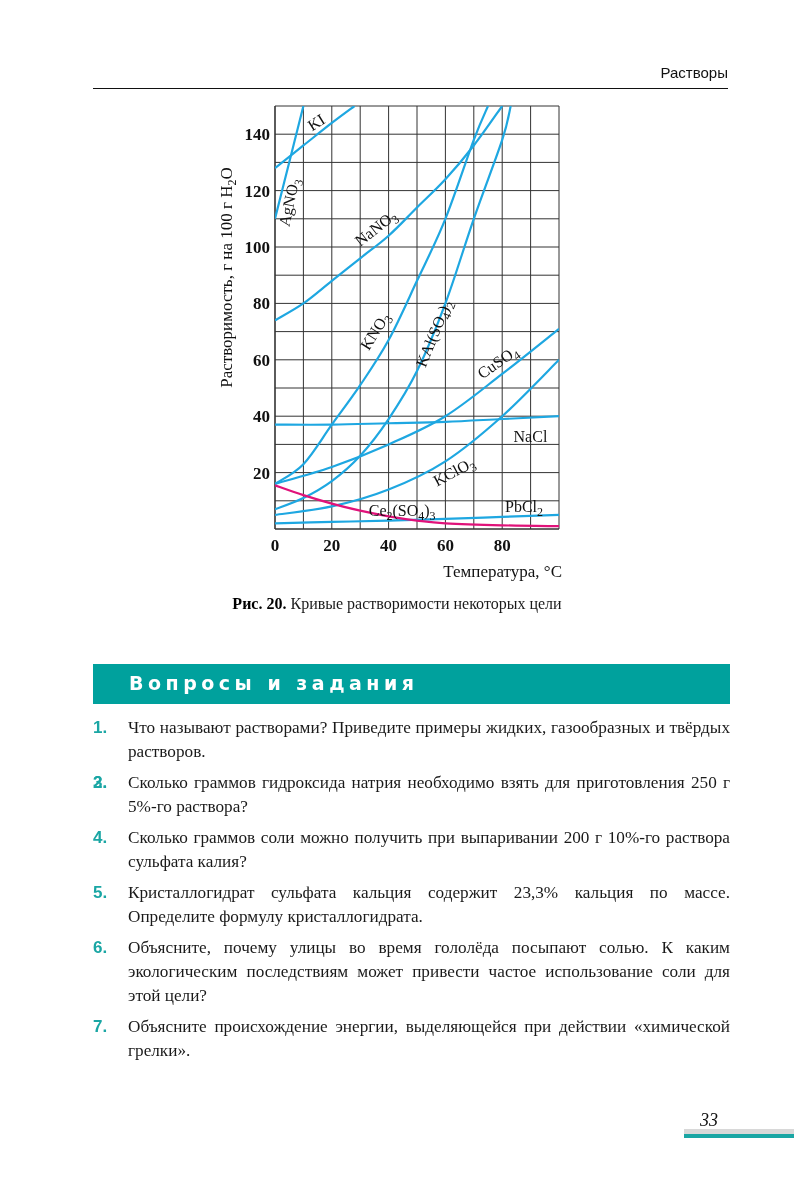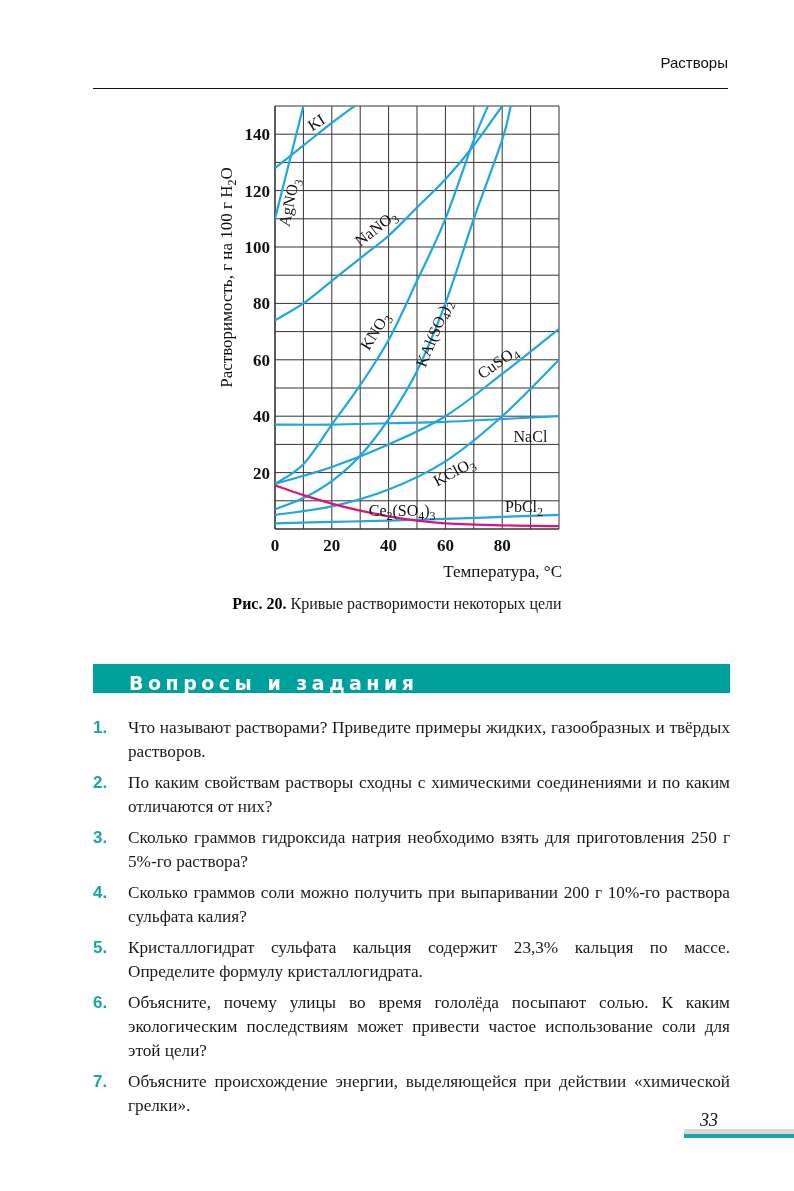--- a/index.html
+++ b/index.html
@@ -1,22 +1,22 @@
 <!DOCTYPE html>
 <html><head>
 <meta charset="utf-8">
 <style>
   html, body { margin: 0; padding: 0; background: #ffffff; }
   body { width: 794px; height: 1191px; position: relative; overflow: hidden; font-family: "Liberation Serif", serif; color: #1a1a1a; }
-  .running-head { position: absolute; right: 66px; top: 54px; font-family: "Liberation Sans", sans-serif; font-size: 15px; color: #111; margin-left: 24px; }
+  .running-head { position: absolute; right: 66px; top: 64px; font-family: "Liberation Sans", sans-serif; font-size: 15px; color: #111; margin-left: 24px; }
   .head-rule { position: absolute; left: 93px; right: 66px; top: 88px; height: 0; border-top: 1.5px solid #111; }
   #chart { position: absolute; left: 200px; top: 95px; }
   .caption { position: absolute; top: 595px; left: 0; width: 794px; text-align: center; font-size: 16px; }
   .caption .fig { font-family: Liberation Serif, serif; font-weight: bold; color: #000000; }
-  .section-bar { position: absolute; left: 93px; top: 664px; width: 637px; height: 29px; background: #00a19d; }
+  .section-bar { position: absolute; left: 93px; top: 664px; width: 637px; height: 40px; background: #00a19d; }
   .section-bar span { position: absolute; left: 36px; top: 8px; font-family: "DejaVu Sans", sans-serif; font-weight: bold; font-size: 19px; color: #fff; letter-spacing: 4.5px; }
   .questions { position: absolute; left: 93px; top: 716px; width: 637px; }
   .q { position: relative; padding-left: 35px; font-size: 17.2px; line-height: 24px; margin-bottom: 7px; text-align: justify; }
   .q .num { position: absolute; left: 0; top: 0; font-family: "Liberation Sans", sans-serif; font-weight: bold; color: #1aa6a4; font-size: 17px; }
   .page-num { position: absolute; left: 700px; top: 1110px; font-family: "Liberation Serif", serif; font-style: italic; font-size: 18px; color: #111; }
   .page-rule-grey { position: absolute; left: 684px; top: 1129px; width: 110px; height: 5px; background: #d8d8d8; }
   .page-rule-teal { position: absolute; left: 684px; top: 1134px; width: 110px; height: 4px; background: #1aa6a4; }
 </style>
 </head>
 <body>
@@ -105,21 +105,21 @@
   <span class="fig">Рис. 20.</span>
   <span>Кривые растворимости некоторых цели</span>
 </div>
 
 <div class="section-bar">
   <span>Вопросы и задания</span>
 </div>
 
 <div class="questions">
   <div class="q"><span class="num">1.</span><span>Что называют растворами? Приведите примеры жидких, газообразных и твёрдых растворов.</span></div>
-  <div class="q"><span class="num">2.</span><span>По каким свойствам растворы сходны с химическими соединениями и по каким отличаются от них?</span></div>
+  <div class="q"><span class="num">2.</span></div>
   <div class="q"><span class="num">3.</span><span>Сколько граммов гидроксида натрия необходимо взять для приготовления 250 г 5%-го раствора?</span></div>
   <div class="q"><span class="num">4.</span><span>Сколько граммов соли можно получить при выпаривании 200 г 10%-го раствора сульфата калия?</span></div>
   <div class="q"><span class="num">5.</span><span>Кристаллогидрат сульфата кальция содержит 23,3% кальция по массе. Определите формулу кристаллогидрата.</span></div>
   <div class="q"><span class="num">6.</span><span>Объясните, почему улицы во время гололёда посыпают солью. К каким экологическим последствиям может привести частое использование соли для этой цели?</span></div>
   <div class="q"><span class="num">7.</span><span>Объясните происхождение энергии, выделяющейся при действии «химической грелки».</span></div>
 </div>
 
 <div class="page-num">33</div>
 <div class="page-rule-grey"></div>
 <div class="page-rule-teal"></div>

